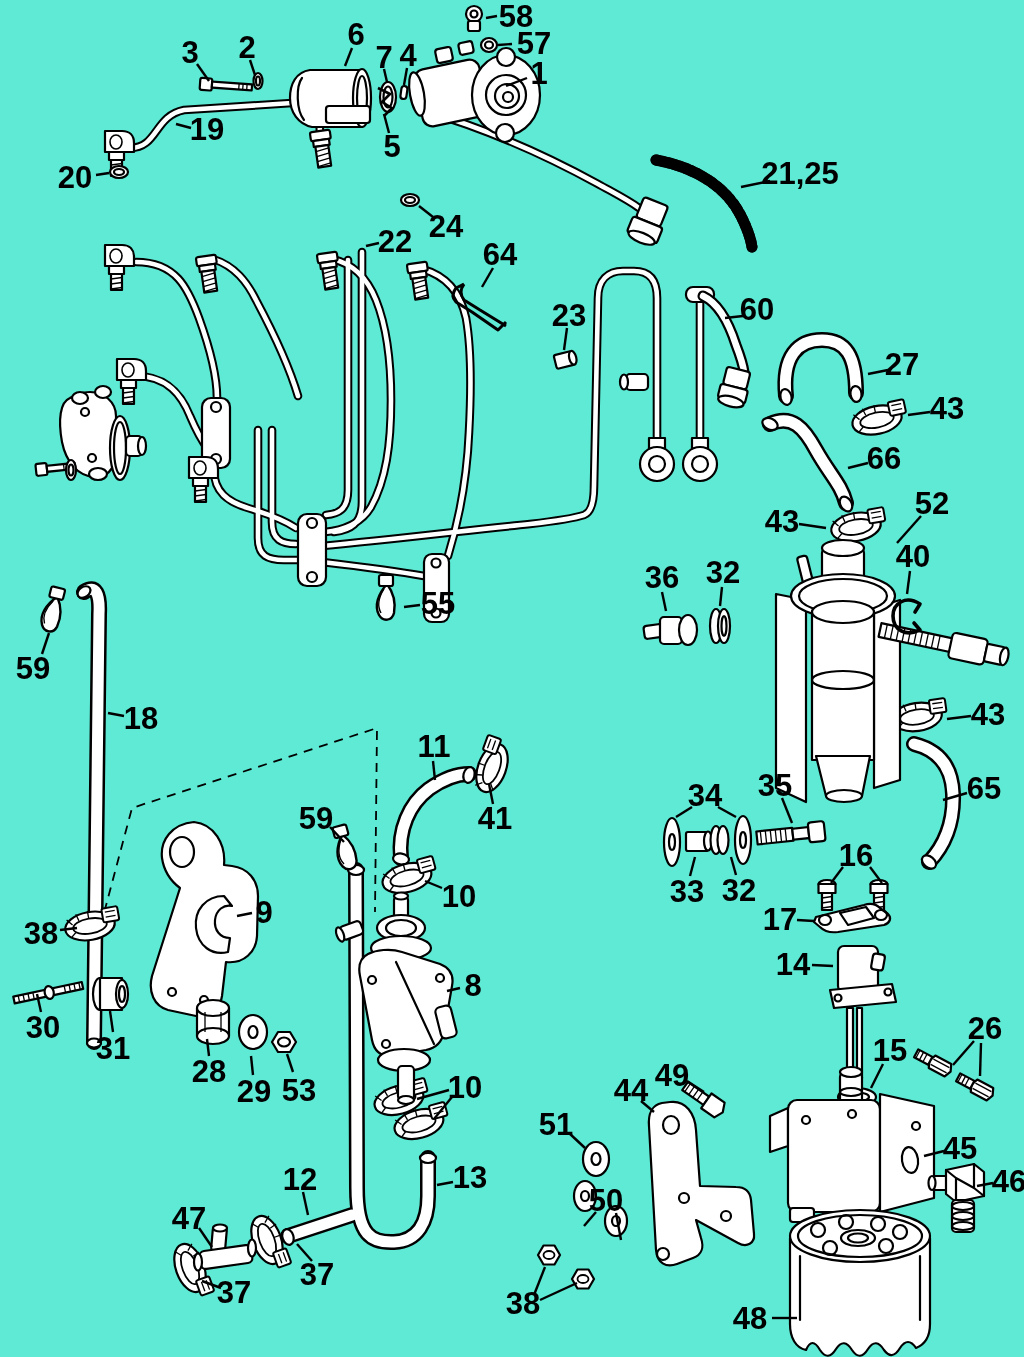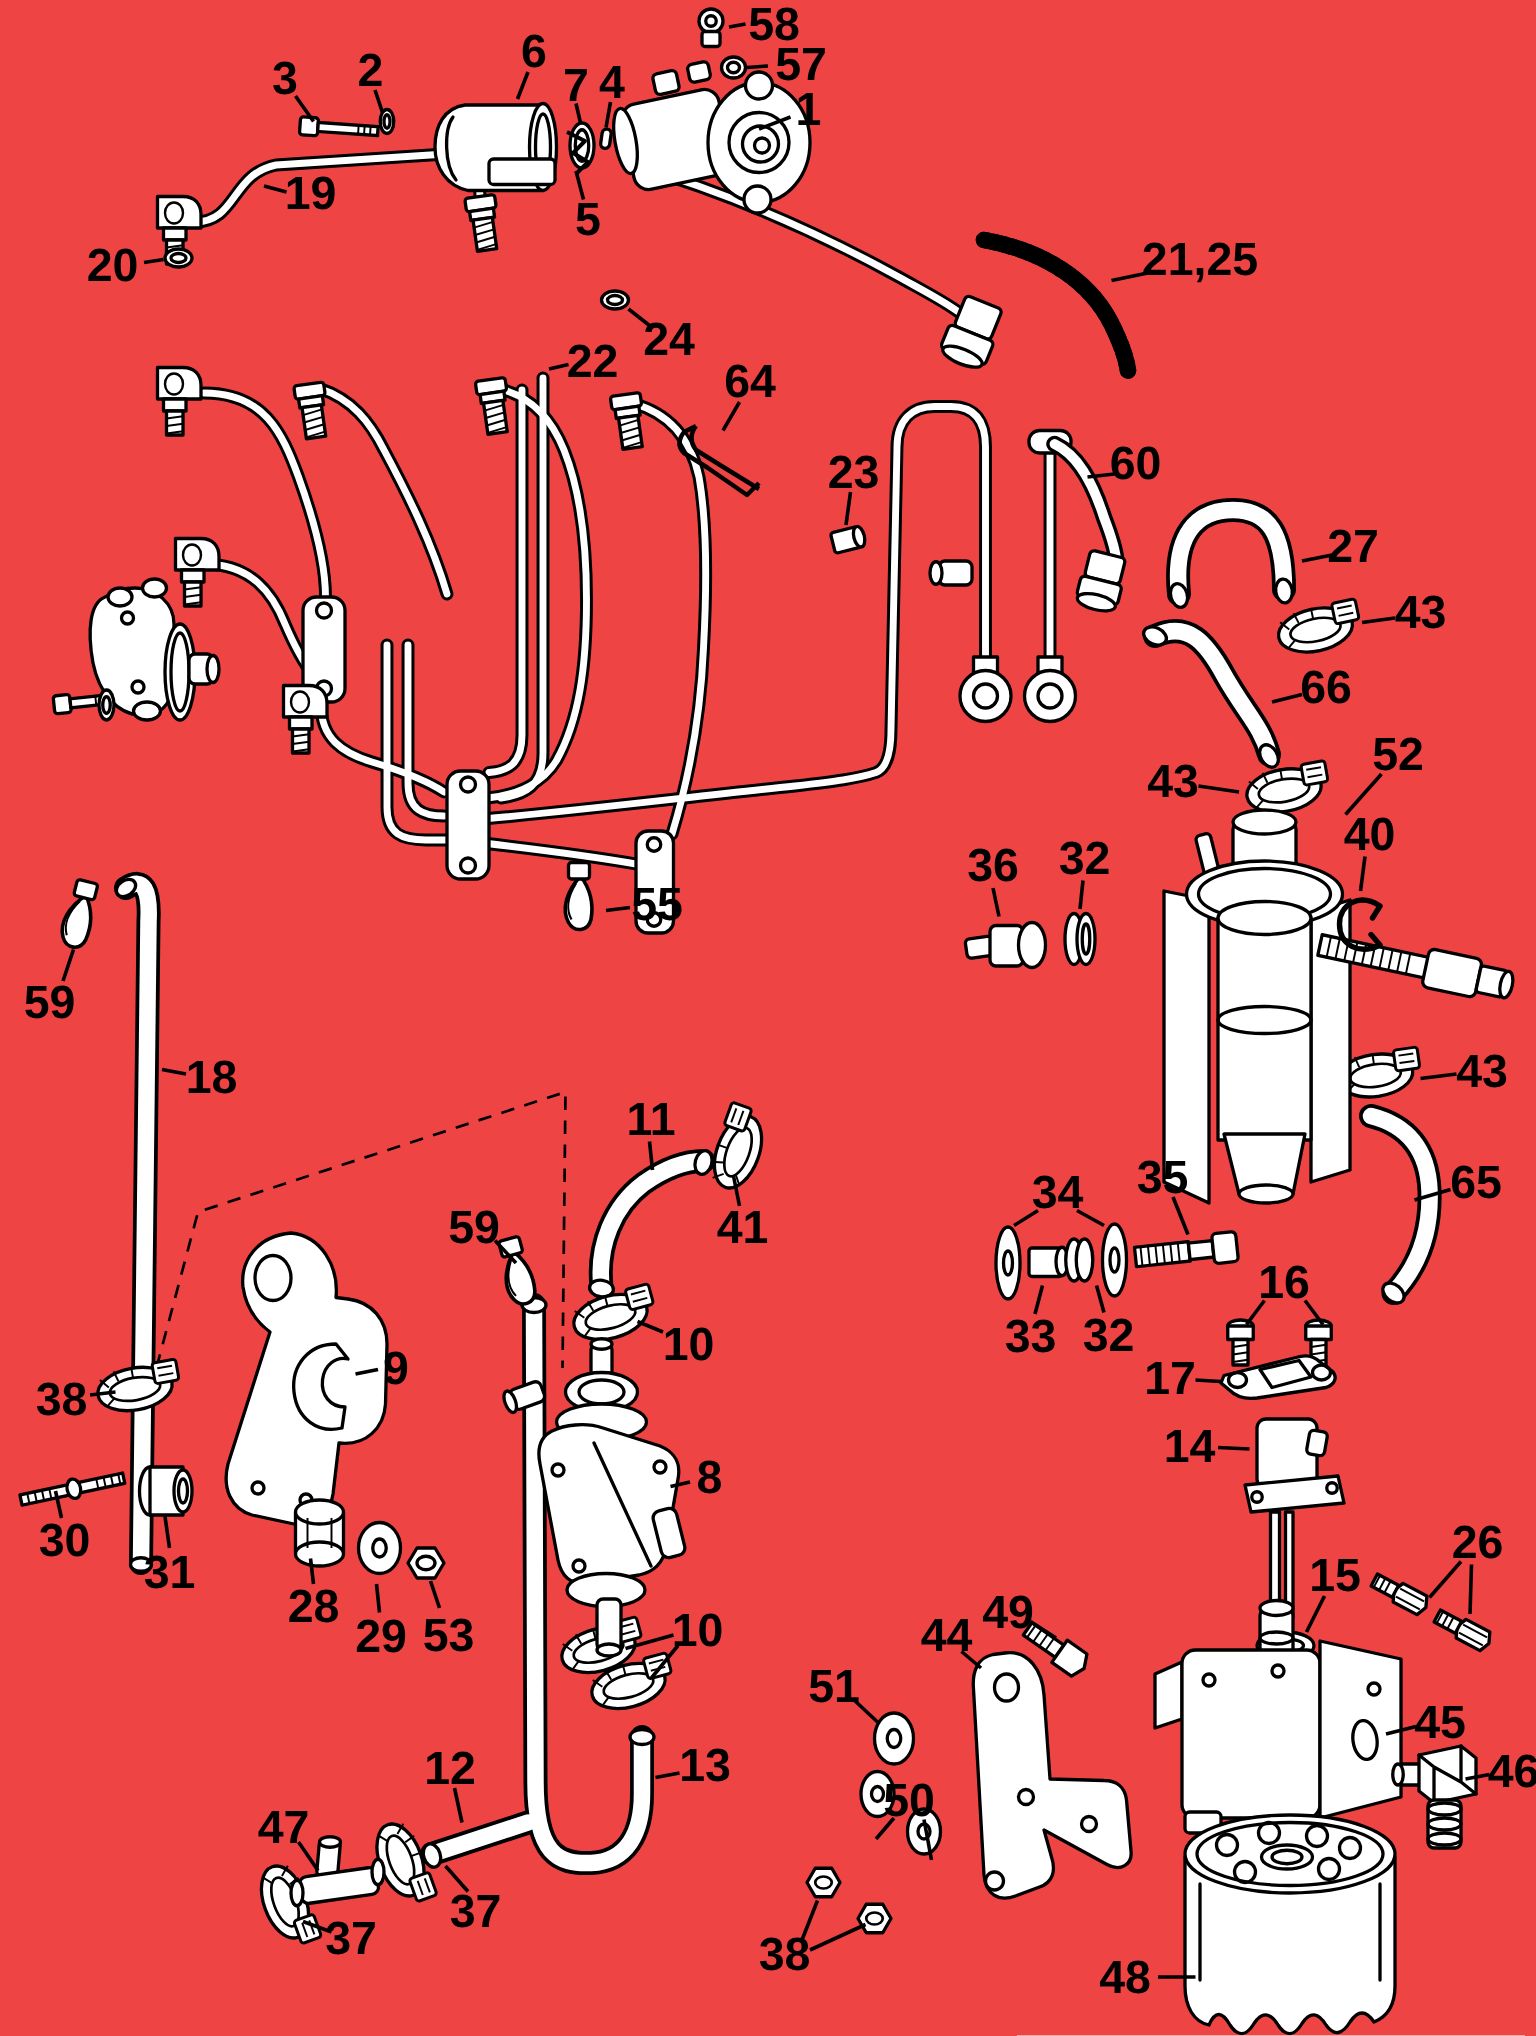--- a/index.html
+++ b/index.html
@@ -1,16 +1,16 @@
 <!DOCTYPE html>
 <html><head>
 <meta charset="utf-8">
 <style>
   html,body{margin:0;padding:0;background:#fff}
-  .page{width:1024px;height:1357px;background:#ef4444;position:relative;overflow:hidden}
+  .page{width:1024px;height:1357px;background:#5eead4;position:relative;overflow:hidden}
   svg{display:block}
   .ln{fill:none;stroke:#000;stroke-width:2.2;stroke-linecap:round;stroke-linejoin:round}
   .fw{fill:#fff;stroke:#000;stroke-width:2.2;stroke-linejoin:round}
   .TO{fill:none;stroke:#000;stroke-width:8.6;stroke-linecap:round;stroke-linejoin:round}
   .TI{fill:none;stroke:#fff;stroke-width:4.6;stroke-linecap:round;stroke-linejoin:round}
   .HO{fill:none;stroke:#000;stroke-width:16;stroke-linecap:round;stroke-linejoin:round}
   .HI{fill:none;stroke:#fff;stroke-width:11;stroke-linecap:round;stroke-linejoin:round}
   .MO{fill:none;stroke:#000;stroke-width:11;stroke-linecap:round;stroke-linejoin:round}
   .MI{fill:none;stroke:#fff;stroke-width:6.5;stroke-linecap:round;stroke-linejoin:round}
   .condO{fill:none;stroke:#000;stroke-width:11;stroke-linecap:round}

